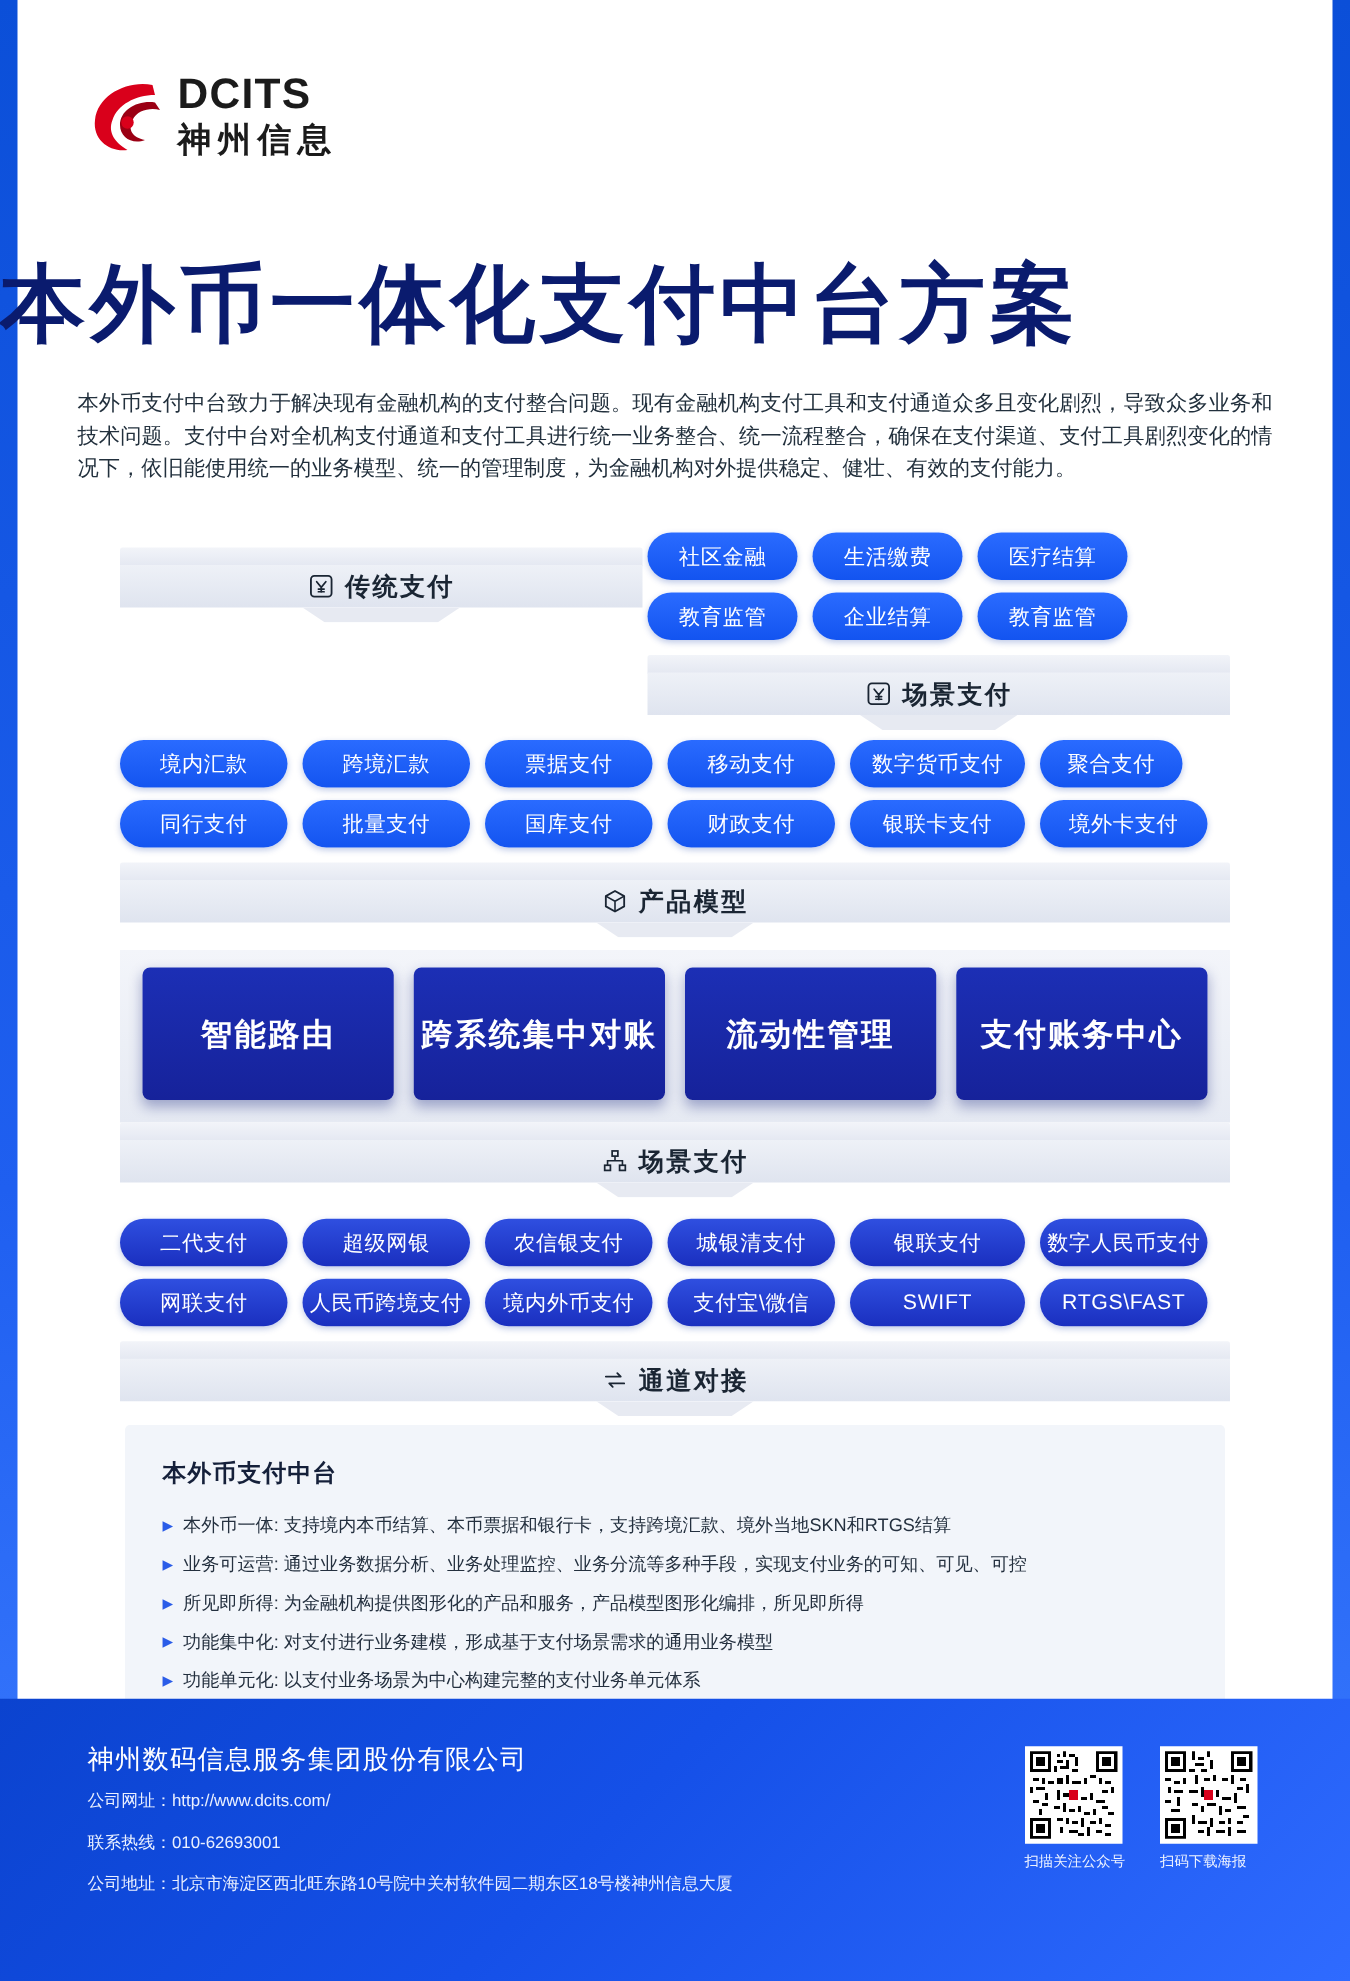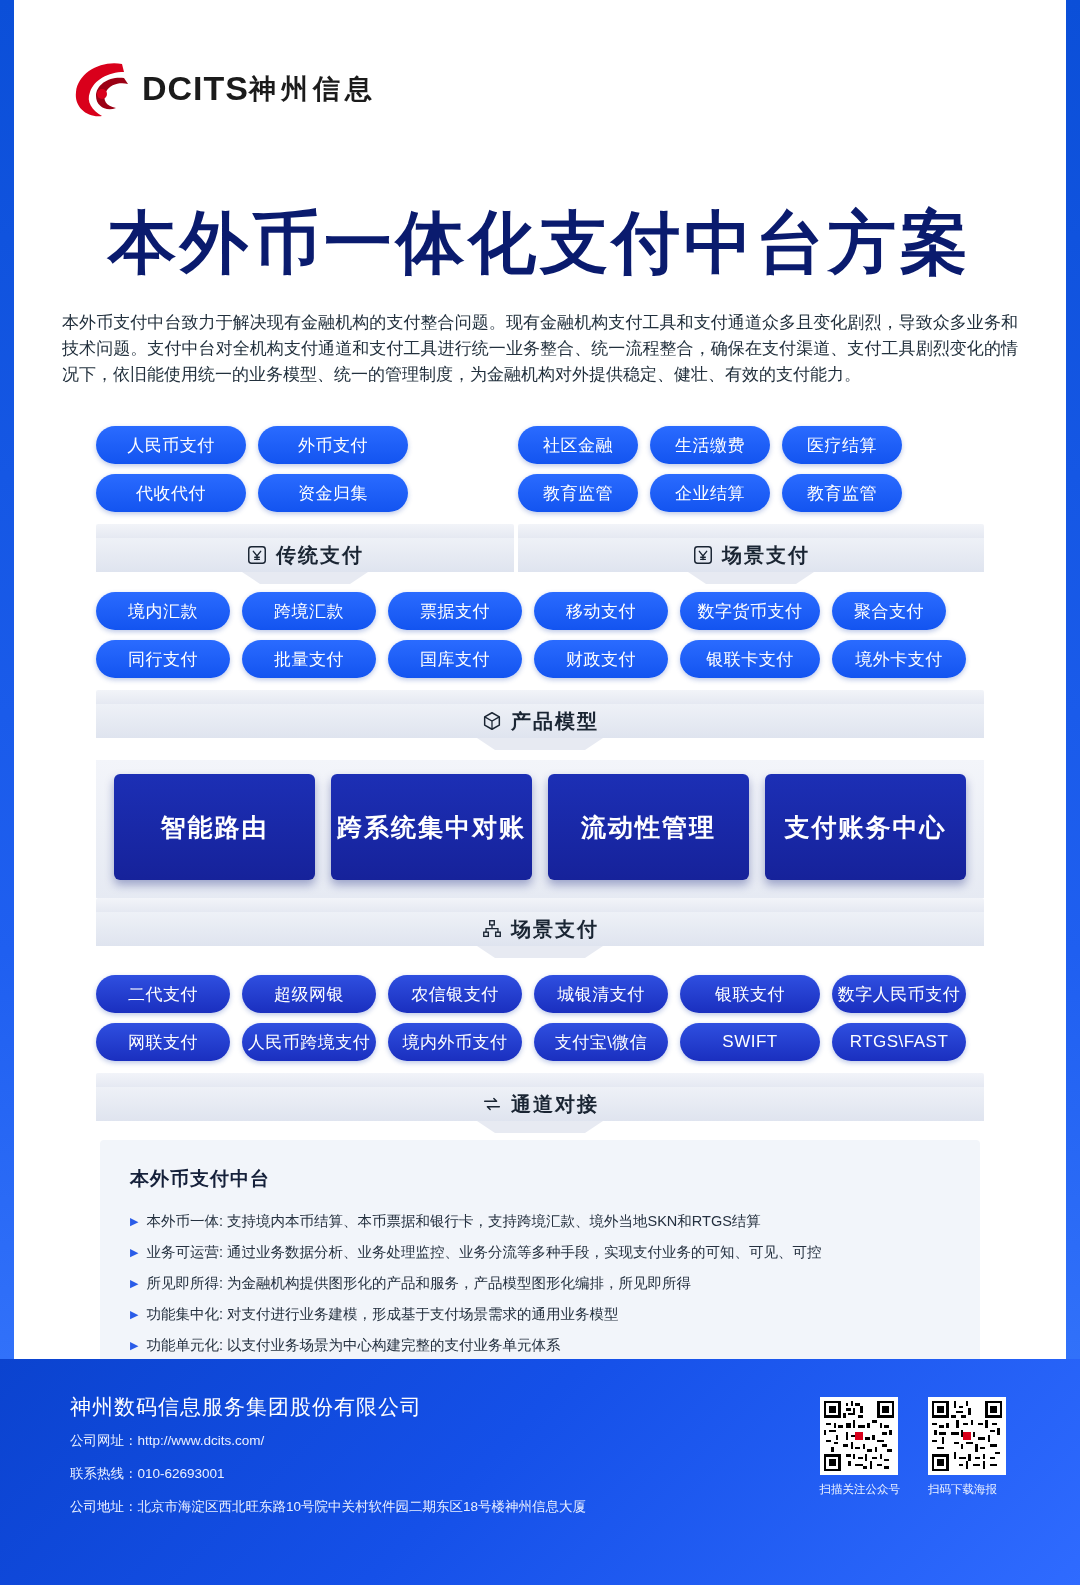--- a/index.html
+++ b/index.html
@@ -21,34 +21,33 @@
   }
   .edge-left { left: 0; }
   .edge-right { right: 0; }
 
   
   .logo-wrap {
     position: absolute; left: 72px; top: 58px;
     display: flex; align-items: center; gap: 10px;
   }
   .logo-mark { width: 60px; height: 62px; }
-  .logo-text { display: flex; flex-direction: row; justify-content: center; }
+  .logo-text { display: flex; flex-direction: column; justify-content: center; }
   .logo-en {
     font-size: 34px; font-weight: bold; letter-spacing: 1px;
     color: #1b1b1b; line-height: 1.05;
   }
   .logo-cn {
     font-size: 27px; font-weight: bold; letter-spacing: 5px;
     color: #1b1b1b; line-height: 1.2; margin-top: 2px;
   }
 
   
   .main-title {
     position: absolute; left: 0; right: 0; top: 198px;
-    text-align: center;
     font-size: 68px; font-weight: bold; letter-spacing: 4px;
     color: #0a1b6e;
     font-family: "Liberation Sans", sans-serif;
   }
 
   .intro {
     position: absolute; left: 62px; right: 62px; top: 310px;
     font-size: 17px; line-height: 26px; color: #22303d;
     text-align: justify;
   }
@@ -171,30 +170,20 @@
     <div class="logo-text">
       <div class="logo-en">DCITS</div>
       <div class="logo-cn">神州信息</div>
     </div>
   </div>
 
   <div class="main-title">本外币一体化支付中台方案</div>
   <div class="intro">本外币支付中台致力于解决现有金融机构的支付整合问题。现有金融机构支付工具和支付通道众多且变化剧烈，导致众多业务和技术问题。支付中台对全机构支付通道和支付工具进行统一业务整合、统一流程整合，确保在支付渠道、支付工具剧烈变化的情况下，依旧能使用统一的业务模型、统一的管理制度，为金融机构对外提供稳定、健壮、有效的支付能力。</div>
 
   <div class="band" style="top:426px;left:96px;width:418px;">
-    <div class="pill-grid">
-      <div class="pill-row">
-        <div class="pill blue" style="width:150px">人民币支付</div>
-        <div class="pill blue" style="width:150px">外币支付</div>
-      </div>
-      <div class="pill-row">
-        <div class="pill blue" style="width:150px">代收代付</div>
-        <div class="pill blue" style="width:150px">资金归集</div>
-      </div>
-    </div>
     <div class="shelf" style="margin-top:12px">
       <div class="shelf-top"></div>
       <div class="shelf-label-wrap">
         <svg class="shelf-ico" viewBox="0 0 24 24">
           <rect x="3" y="3" width="18" height="18" rx="3" fill="none" stroke="#1a2533" stroke-width="1.6"></rect>
           <path d="M8 8l4 5 4-5M12 13v4M9.5 14.5h5M9.5 16.8h5" fill="none" stroke="#1a2533" stroke-width="1.5" stroke-linecap="round"></path>
         </svg>
         <span class="shelf-label">传统支付</span>
         <div class="shelf-notch"></div>
       </div>

